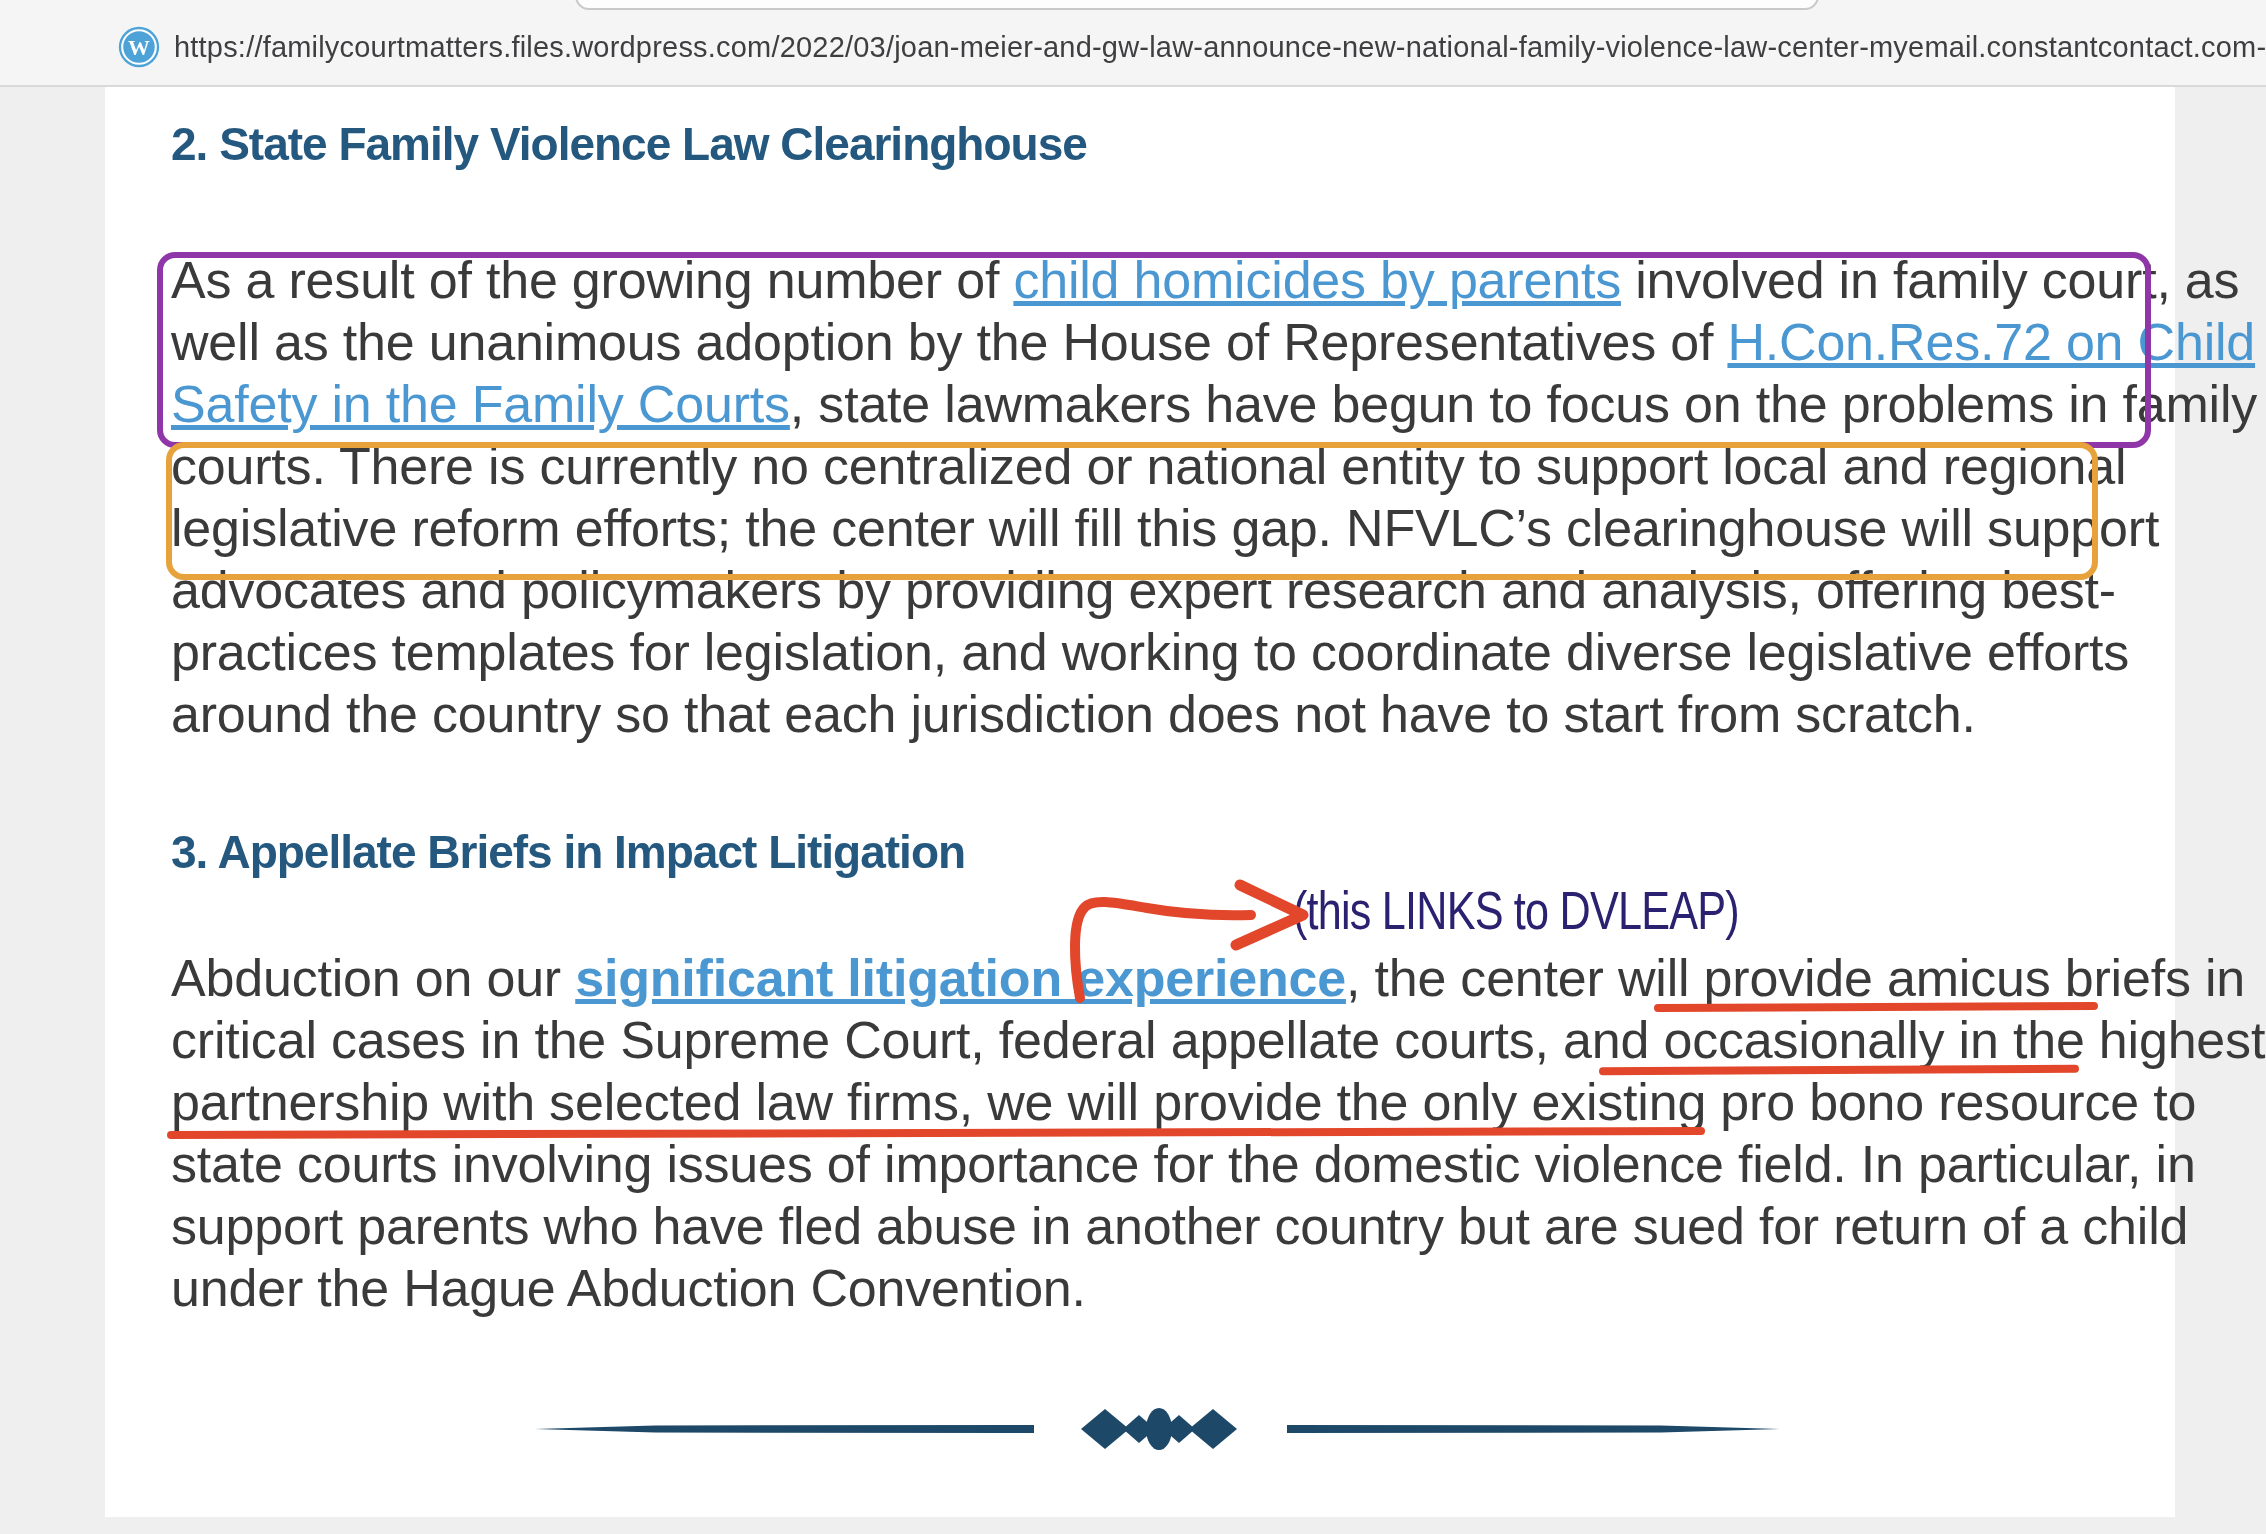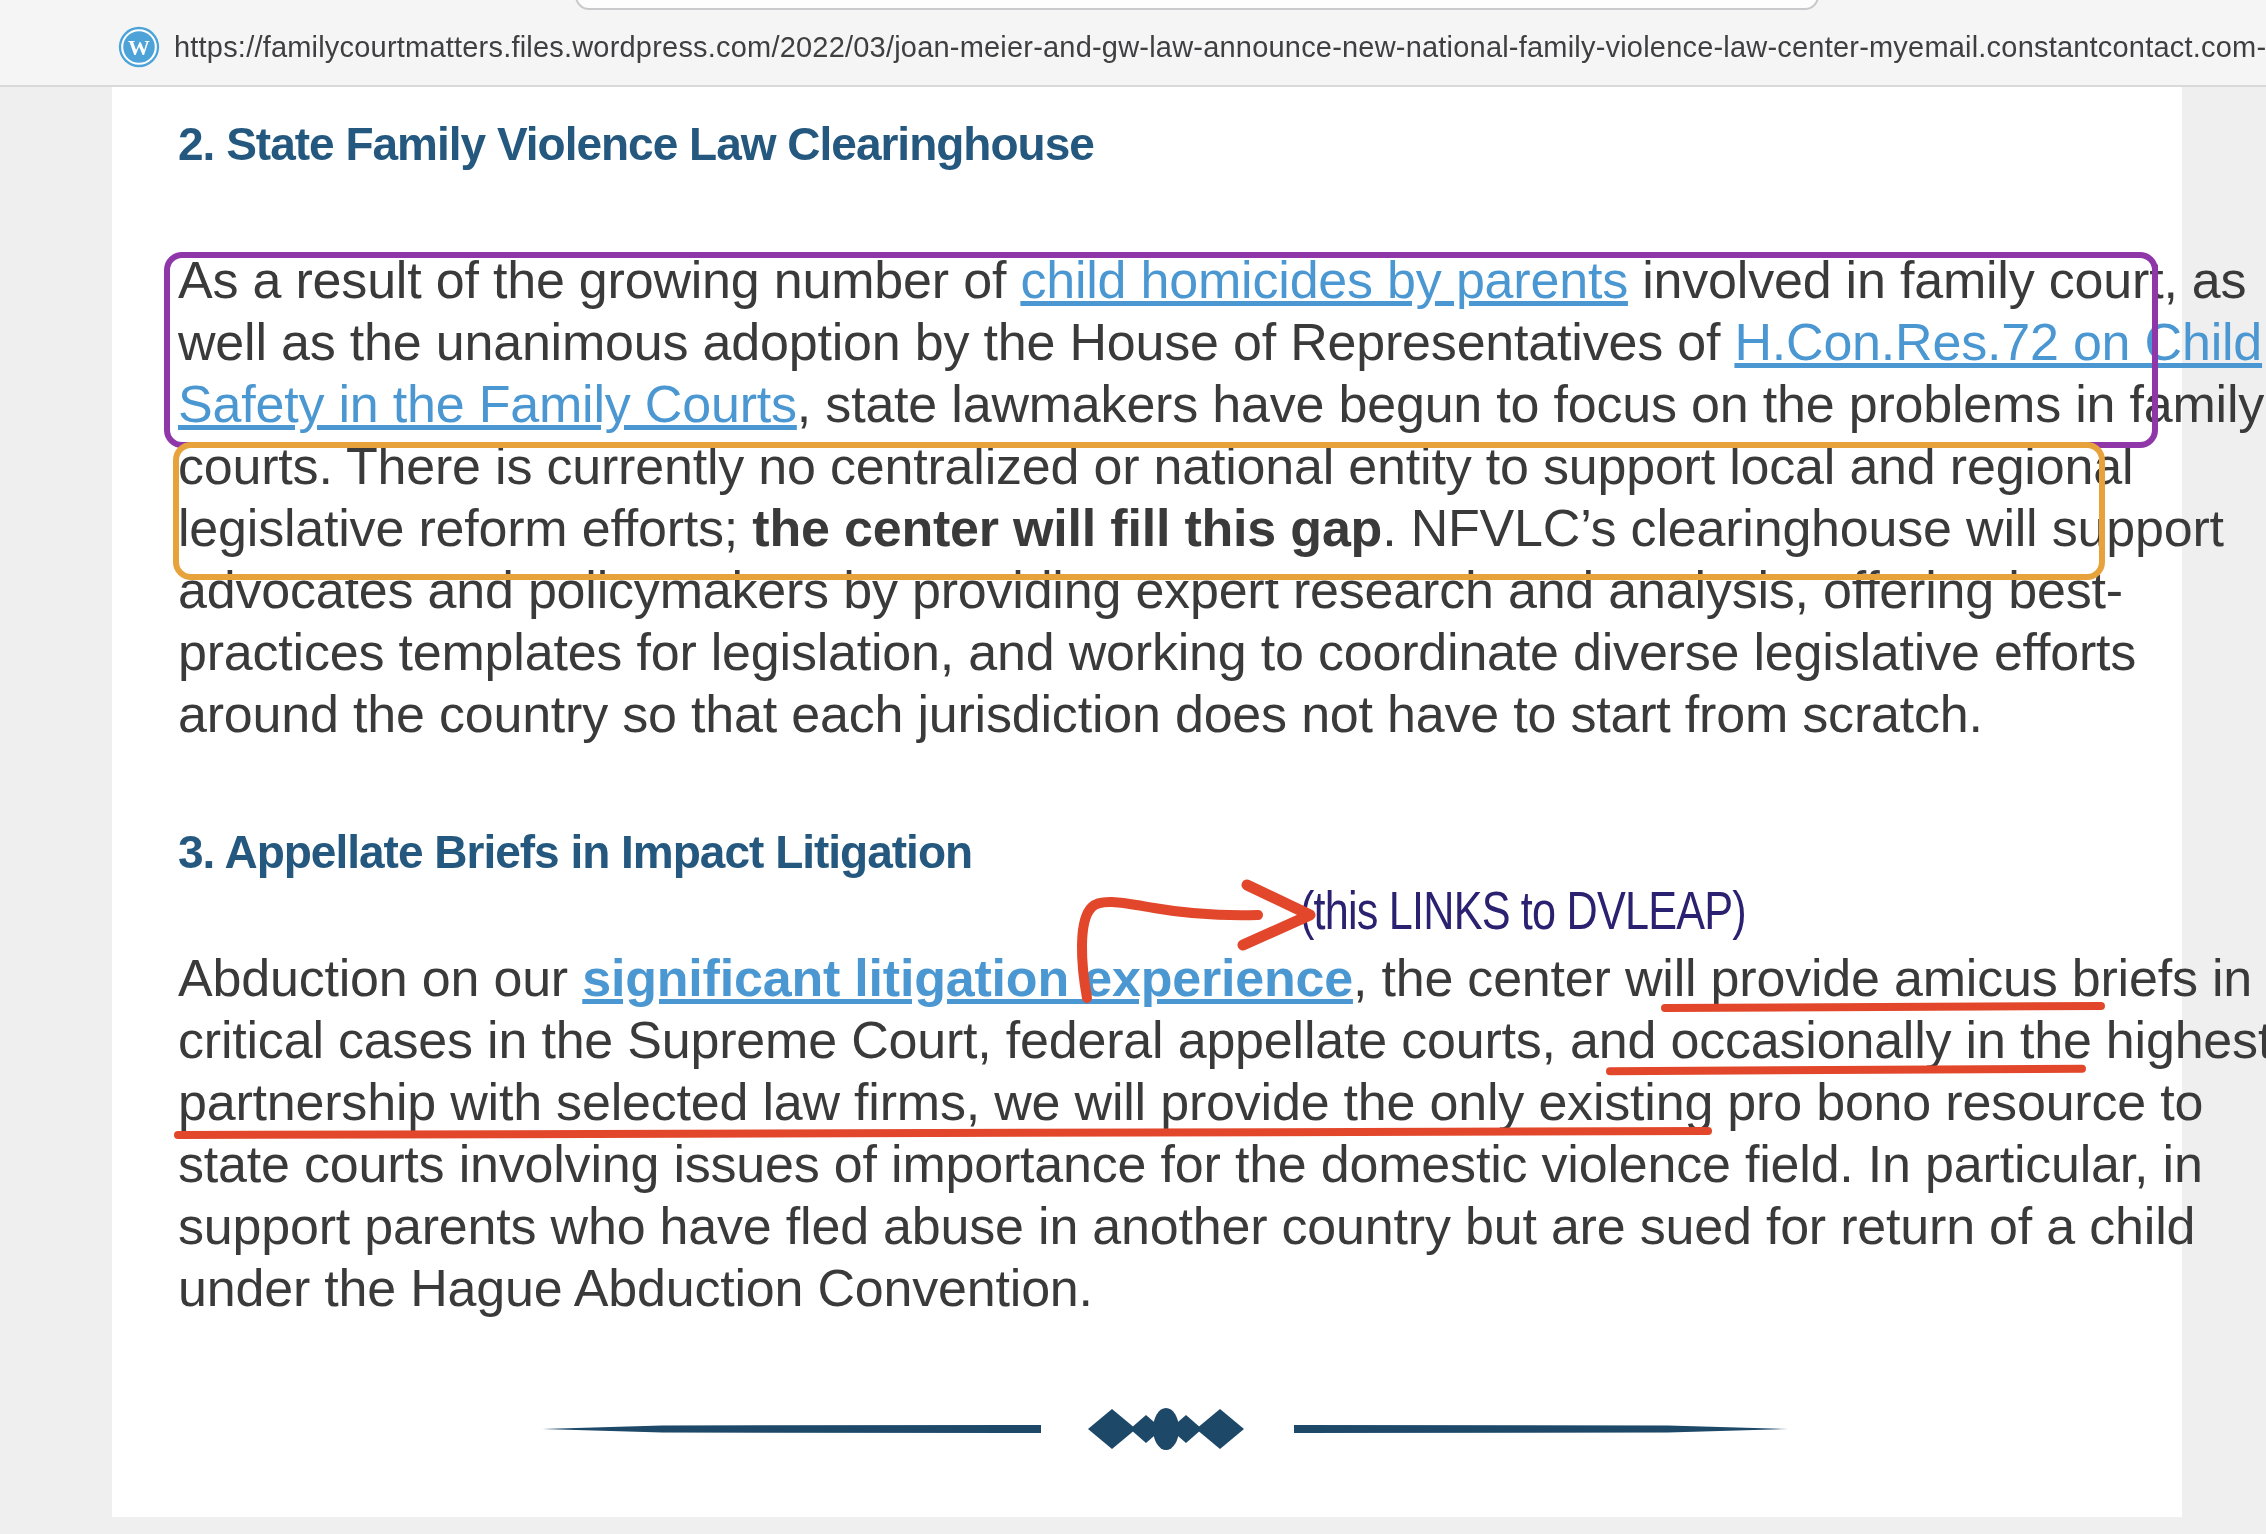--- a/index.html
+++ b/index.html
@@ -18,35 +18,35 @@
     background:#fdfdfd;border:2px solid #c9c9cb;border-radius:14px;z-index:3;
   }
   .urlrow{position:absolute;left:118px;top:26px;display:flex;align-items:center;gap:14px;z-index:4;}
   .wpicon{width:42px;height:42px;display:block;}
   .urltext{
     font-size:29px;color:#3f3f41;letter-spacing:0.2px;white-space:nowrap;
     max-width:2100px;overflow:hidden;
   }
   
   .page{
-    position:absolute;left:112px;top:87px;width:2070px;height:1430px;
+    position:absolute;left:105px;top:87px;width:2070px;height:1430px;
     background:#ffffff;z-index:1;
   }
   .h2head{
     position:absolute;left:66px;margin:0;
     font-size:46px;font-weight:bold;letter-spacing:-1px;color:#24587f;white-space:nowrap;
   }
   .h2-a{top:30px;}
   .h2-b{top:738px;}
   .para{position:absolute;left:66px;}
   .para-1{top:162px;}
   .para-2{top:860px;}
   .tline{height:62px;line-height:62px;white-space:nowrap;font-size:52px;color:#3a3a3a;letter-spacing:-0.2px;}
   .seg-plain{color:#3a3a3a;}
-  .seg-bold{color:#3a3a3a;font-weight:bold;}
+  .seg-bold{color:#3a3a3a;font-weight:normal;}
   .seg-link{color:#4a97d2;text-decoration:underline;cursor:pointer;}
   .seg-linkbold{color:#4a97d2;text-decoration:underline;font-weight:bold;cursor:pointer;}
   
   .annot-box{position:absolute;background:transparent;pointer-events:none;}
   .box-purple{
     left:52px;top:165px;width:1982px;height:184px;
     border:6px solid #8f36a9;border-radius:18px;z-index:5;
   }
   .box-orange{
     left:61px;top:355px;width:1920px;height:126px;

